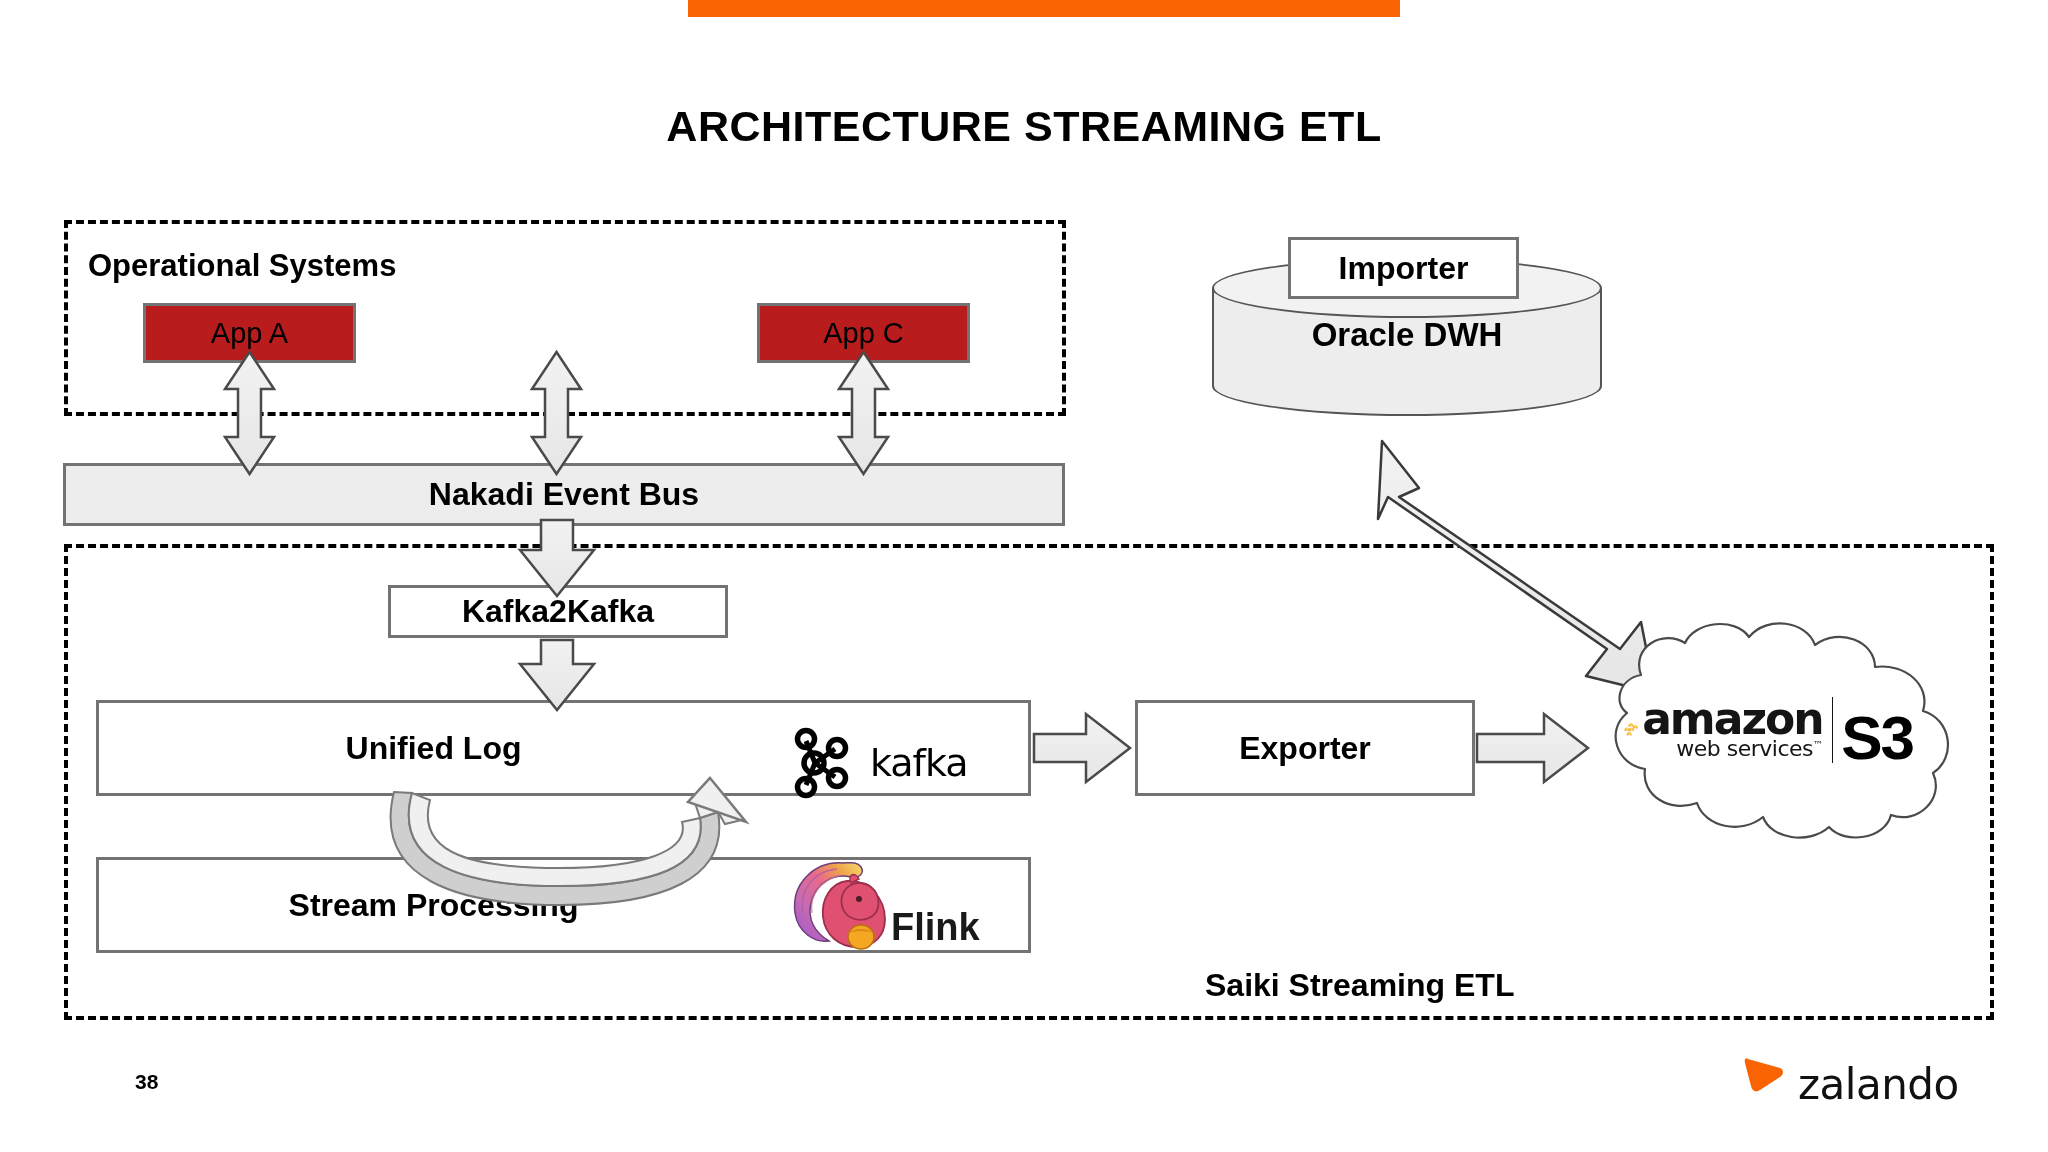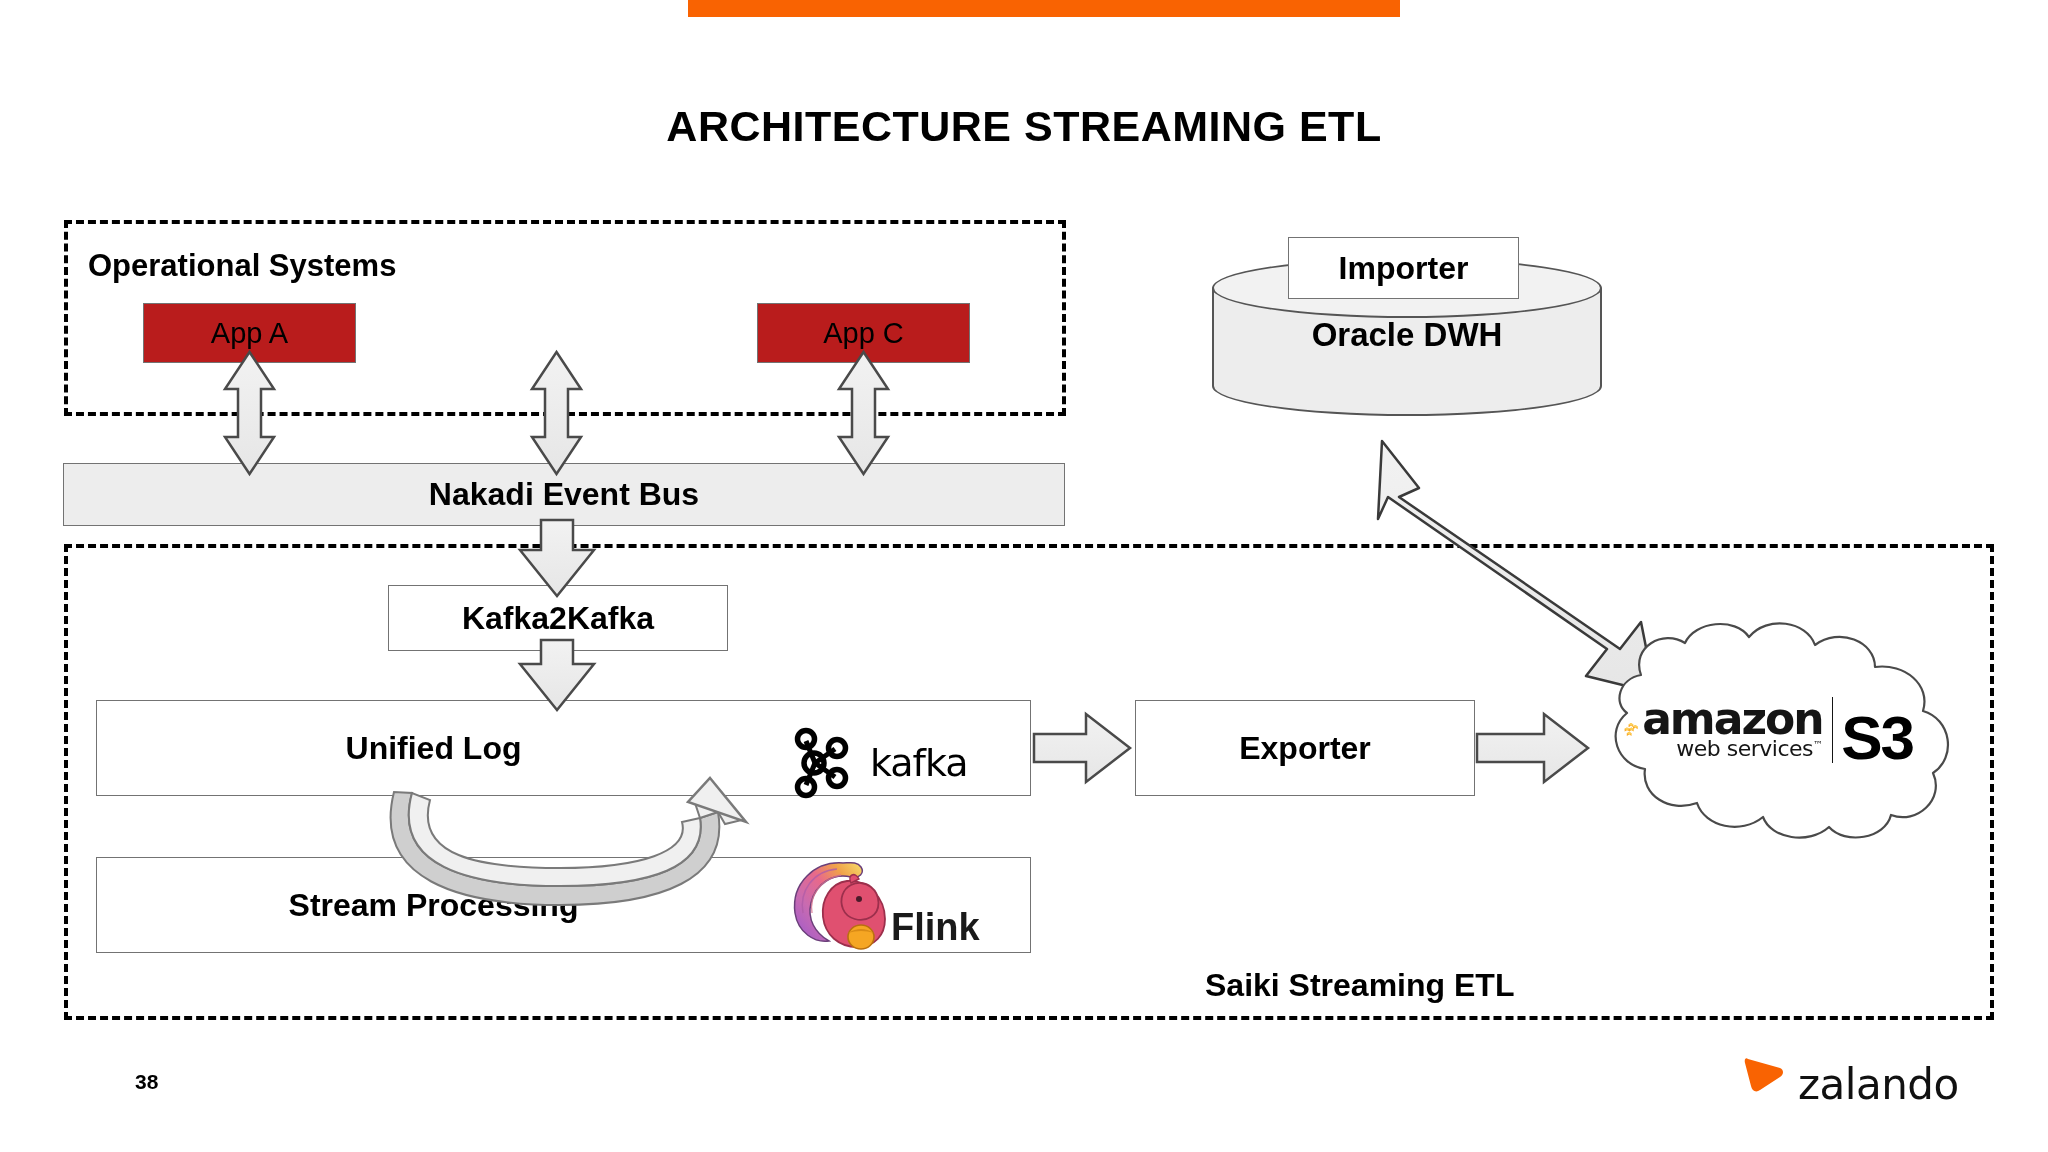--- a/index.html
+++ b/index.html
@@ -37,41 +37,41 @@
   .group-label {
     position: absolute;
     font-size: 31px; font-weight: bold; color: #000; white-space: nowrap;
   }
   #ops-label   { left: 88px;  top: 248px; }
   #saiki-label { left: 1205px; top: 967px; font-size: 32px; }
 
   
   .box {
     position: absolute;
-    border: 1px solid #737373;
+    border: 3px solid #737373;
     background: #ffffff;
     display: flex; align-items: center; justify-content: center;
     color: #000;
   }
   .box.app {
     background: #b91c1c;
     font-size: 29px; font-weight: normal;
   }
   .box.gray { background: #ededed; }
 
   #app-a { left: 143px; top: 303px; width: 213px; height: 60px; }
   #app-b { left: 450px; top: 303px; width: 213px; height: 60px; }
   #app-c { left: 757px; top: 303px; width: 213px; height: 60px; }
 
   #nakadi {
     left: 63px; top: 463px; width: 1002px; height: 63px;
     font-size: 32px; font-weight: bold;
   }
   #k2k {
-    left: 388px; top: 585px; width: 340px; height: 66px;
+    left: 388px; top: 585px; width: 340px; height: 53px;
     font-size: 32px; font-weight: bold;
   }
   #unified-log {
     left: 96px; top: 700px; width: 935px; height: 96px;
     justify-content: flex-start;
   }
   #unified-log .ul-text {
     position: absolute; left: 0; right: 0; text-align: center;
     font-size: 32px; font-weight: bold;
     transform: translateX(-130px);

